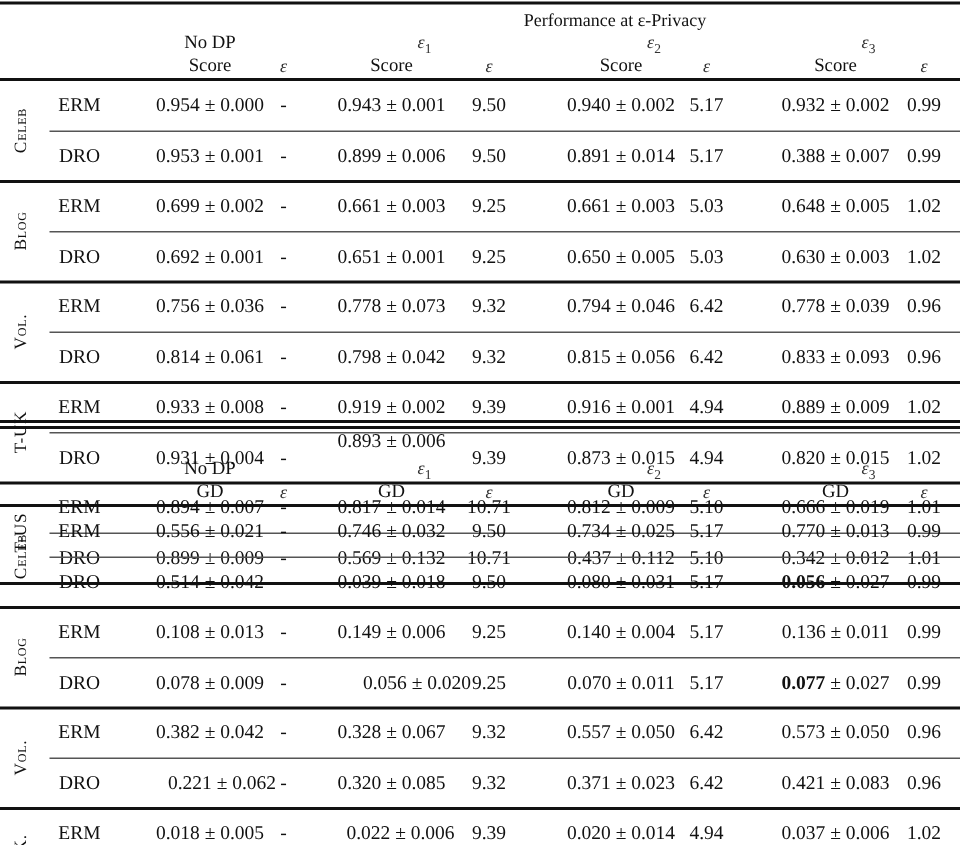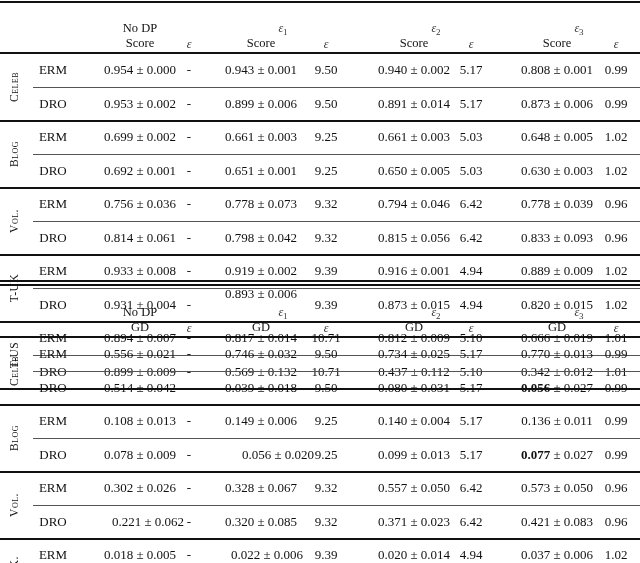--- a/index.html
+++ b/index.html
@@ -15,20 +15,21 @@
   .grp { position: absolute; font-size: 11.5px; letter-spacing: 0.5px; transform-origin: center center; white-space: nowrap; }
   .sc { font-variant: small-caps; }
   .b { font-weight: bold; }
 </style>
 </head>
 <body>
 
 <div id="root">
     <div class="tbl" style="top:0px;height:276px">
       <div class="rule" style="top:1px;height:2px"></div>
+      <div class="cell title c" style="left:410px;top:5px">Performance at ε-Privacy</div>
       <div class="cell hdr c" style="left:140px;top:20px">No DP</div>
       <div class="cell eps c" style="left:283px;top:20px">ε<span class="sub">1</span></div>
       <div class="cell eps c" style="left:436px;top:20px">ε<span class="sub">2</span></div>
       <div class="cell eps c" style="left:579px;top:20px">ε<span class="sub">3</span></div>
       <div class="cell hdr c" style="left:140px;top:35px">Score</div>
       <div class="cell hdr c" style="left:261px;top:35px">Score</div>
       <div class="cell hdr c" style="left:414px;top:35px">Score</div>
       <div class="cell hdr c" style="left:557px;top:35px">Score</div>
       <div class="cell eps c" style="left:189px;top:36px">ε</div>
       <div class="cell eps c" style="left:326px;top:36px">ε</div>
@@ -37,33 +38,33 @@
       <div class="rule" style="top:52px;height:1.5px"></div>
       <div>
         <div class="cell c" style="left:53px;top:62px">ERM</div>
         <div class="cell c" style="left:140px;top:62px">0.954 ± 0.000</div>
         <div class="cell c" style="left:189px;top:62px">-</div>
         <div class="cell c" style="left:261px;top:62px">0.943 ± 0.001</div>
         <div class="cell c" style="left:326px;top:62px">9.50</div>
         <div class="cell c" style="left:414px;top:62px">0.940 ± 0.002</div>
         <div class="cell c" style="left:471px;top:62px">5.17</div>
         <div class="cell c" style="left:616px;top:62px">0.99</div>
-        <div class="cell c" style="left:557px;top:62px">0.808 ± 0.001</div>
+        <div class="cell c" style="left:557px;top:62px">0.932 ± 0.002</div>
       </div>
       <div class="rule" style="left:33px;width:607px;top:86.5px;height:1px;background:#555"></div>
       <div>
         <div class="cell c" style="left:53px;top:95.5px">DRO</div>
-        <div class="cell c" style="left:140px;top:95.5px">0.953 ± 0.002</div>
+        <div class="cell c" style="left:140px;top:95.5px">0.953 ± 0.001</div>
         <div class="cell c" style="left:189px;top:95.5px">-</div>
         <div class="cell c" style="left:261px;top:95.5px">0.899 ± 0.006</div>
         <div class="cell c" style="left:326px;top:95.5px">9.50</div>
         <div class="cell c" style="left:414px;top:95.5px">0.891 ± 0.014</div>
         <div class="cell c" style="left:471px;top:95.5px">5.17</div>
         <div class="cell c" style="left:616px;top:95.5px">0.99</div>
-        <div class="cell c" style="left:557px;top:95.5px">0.873 ± 0.006</div>
+        <div class="cell c" style="left:557px;top:95.5px">0.388 ± 0.007</div>
       </div>
       <div class="grp sc" style="left:14px;top:86.5px;transform:translate(-50%,-50%) rotate(-90deg)">Celeb</div>
       <div class="rule" style="top:120px;height:1.5px"></div>
       <div>
         <div class="cell c" style="left:53px;top:129px">ERM</div>
         <div class="cell c" style="left:140px;top:129px">0.699 ± 0.002</div>
         <div class="cell c" style="left:189px;top:129px">-</div>
         <div class="cell c" style="left:261px;top:129px">0.661 ± 0.003</div>
         <div class="cell c" style="left:326px;top:129px">9.25</div>
         <div class="cell c" style="left:414px;top:129px">0.661 ± 0.003</div>
@@ -213,30 +214,30 @@
         <div class="cell c" style="left:616px;top:129px">0.99</div>
         <div class="cell c" style="left:557px;top:129px">0.136 ± 0.011</div>
       </div>
       <div class="rule" style="left:33px;width:607px;top:153.5px;height:1px;background:#555"></div>
       <div>
         <div class="cell c" style="left:53px;top:162.5px">DRO</div>
         <div class="cell c" style="left:140px;top:162.5px">0.078 ± 0.009</div>
         <div class="cell c" style="left:189px;top:162.5px">-</div>
         <div class="cell c" style="left:278px;top:162.5px">0.056 ± 0.020</div>
         <div class="cell c" style="left:326px;top:162.5px">9.25</div>
-        <div class="cell c" style="left:414px;top:162.5px">0.099 ± 0.013</div>
+        <div class="cell c" style="left:414px;top:162.5px">0.070 ± 0.011</div>
         <div class="cell c" style="left:471px;top:162.5px">5.17</div>
         <div class="cell c" style="left:616px;top:162.5px">0.99</div>
         <div class="cell c" style="left:557px;top:162.5px"><span class="b">0.077</span><span> ± 0.027</span></div>
       </div>
       <div class="grp sc" style="left:14px;top:153.5px;transform:translate(-50%,-50%) rotate(-90deg)">Blog</div>
       <div class="rule" style="top:187px;height:1.5px"></div>
       <div>
         <div class="cell c" style="left:53px;top:196px">ERM</div>
-        <div class="cell c" style="left:140px;top:196px">0.302 ± 0.026</div>
+        <div class="cell c" style="left:140px;top:196px">0.382 ± 0.042</div>
         <div class="cell c" style="left:189px;top:196px">-</div>
         <div class="cell c" style="left:261px;top:196px">0.328 ± 0.067</div>
         <div class="cell c" style="left:326px;top:196px">9.32</div>
         <div class="cell c" style="left:414px;top:196px">0.557 ± 0.050</div>
         <div class="cell c" style="left:471px;top:196px">6.42</div>
         <div class="cell c" style="left:616px;top:196px">0.96</div>
         <div class="cell c" style="left:557px;top:196px">0.573 ± 0.050</div>
       </div>
       <div class="rule" style="left:33px;width:607px;top:220.5px;height:1px;background:#555"></div>
       <div>

